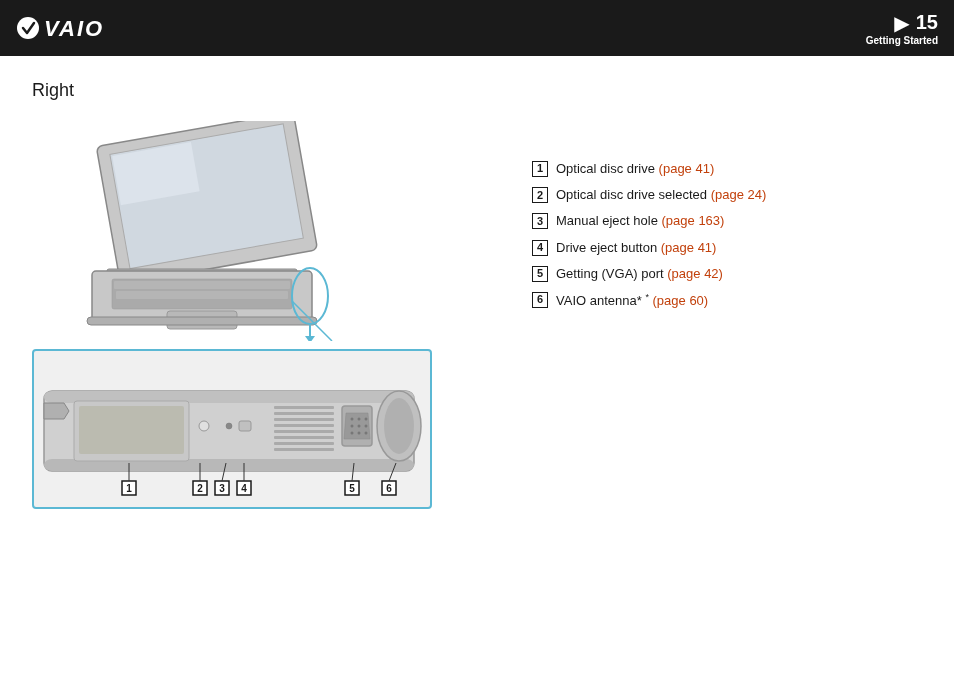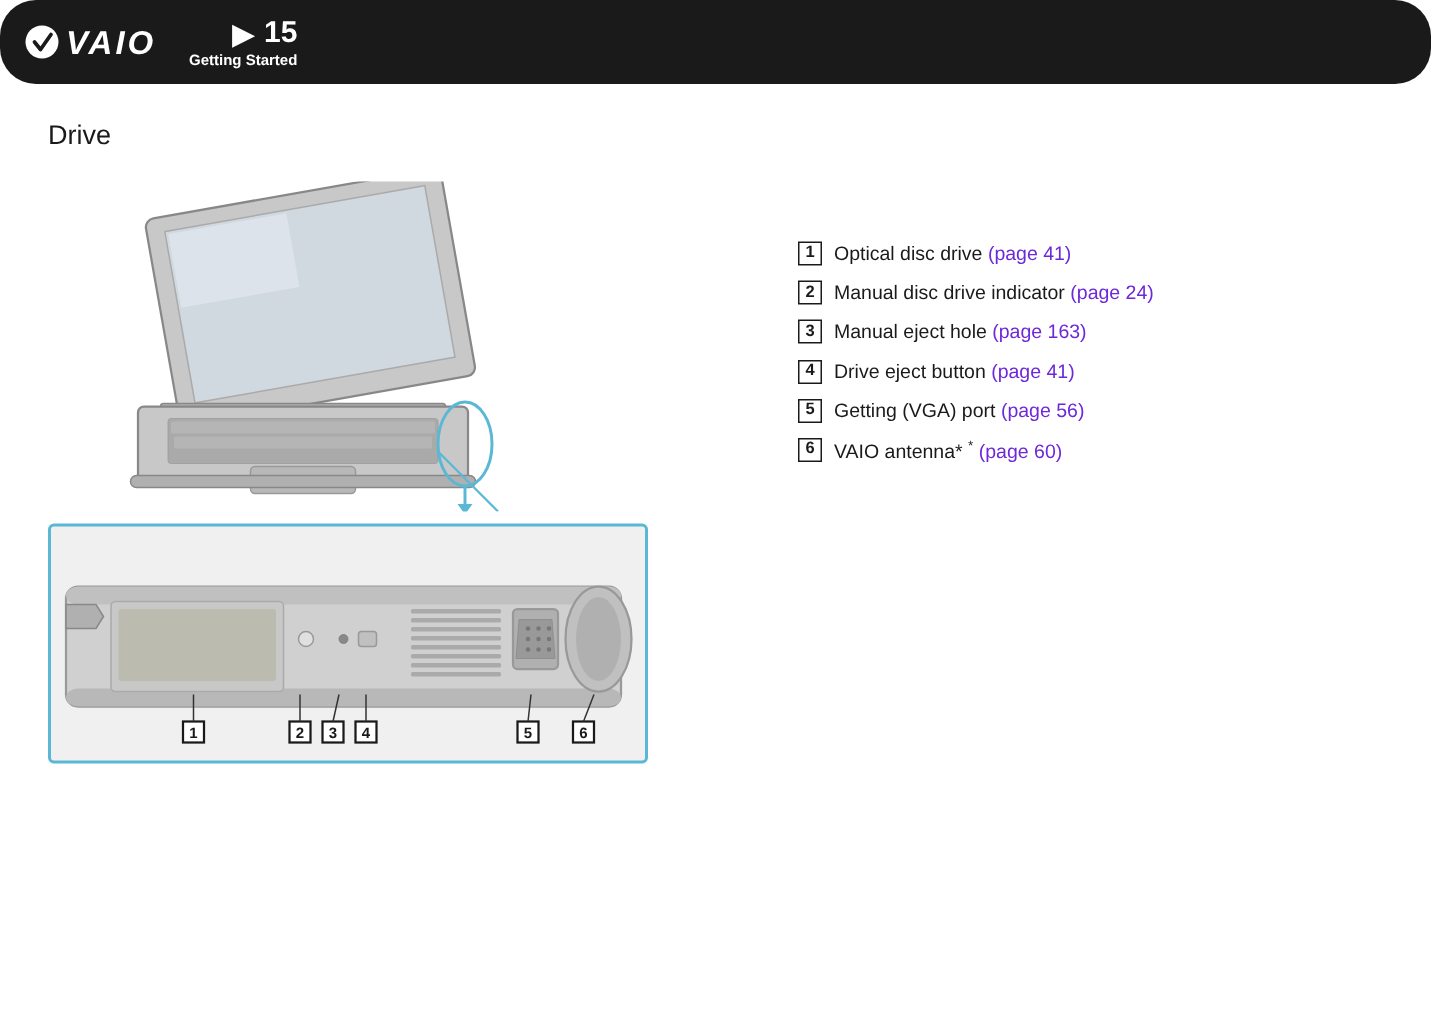--- a/index.html
+++ b/index.html
@@ -10,22 +10,22 @@
       background: #fff;
       overflow: hidden;
     }
 
     
     .header {
       background: #1a1a1a;
       height: 56px;
       display: flex;
       align-items: center;
+      justify-content: space-between;
       padding: 0 16px;
-      border-radius: 24px;
     }
     .header-logo {
       display: flex;
       align-items: center;
     }
     .header-right {
       display: flex;
       align-items: center;
       color: white;
       gap: 12px;
@@ -109,21 +109,21 @@
       margin-right: 8px;
       flex-shrink: 0;
       margin-top: 1px;
     }
 
     .label-text {
       color: #1a1a1a;
     }
 
     .label-link {
-      color: #6d28d9;
+      color: #c2410c;
       text-decoration: none;
     }
 
     .footnote {
       font-size: 11px;
       color: #333;
       margin-top: 4px;
       margin-left: 0;
       padding-left: 24px;
     }
@@ -153,21 +153,21 @@
         <span class="page-number">15</span>
       </div>
       <div class="section-title-header">Getting Started</div>
     </div>
   </div>
 </div>
 
 <div class="main-content">
 
   <div class="diagram-section">
-    <h2 class="section-heading">Drive</h2>
+    <h2 class="section-heading">Right</h2>
 
     <div class="laptop-illustration">
       <svg viewBox="0 0 320 220" width="320" height="220">
 
         <g transform="translate(30, 5) rotate(-10, 140, 100)">
 
           <rect x="30" y="0" width="200" height="140" rx="6" ry="6" fill="#c8c8c8" stroke="#888" stroke-width="1.5"></rect>
 
           <rect x="42" y="10" width="176" height="116" fill="#d0d8e0" stroke="#aaa" stroke-width="1"></rect>
 
@@ -275,39 +275,39 @@
   <div class="labels-section">
     <div class="label-item">
       <span class="label-number">1</span>
       <span class="label-text">
         <span>Optical disc drive </span><a class="label-link" href="#">(page 41)</a>
       </span>
     </div>
     <div class="label-item">
       <span class="label-number">2</span>
       <span class="label-text">
-        <span>Manual disc drive indicator </span><a class="label-link" href="#">(page 24)</a>
+        <span>Optical disc drive selected </span><a class="label-link" href="#">(page 24)</a>
       </span>
     </div>
     <div class="label-item">
       <span class="label-number">3</span>
       <span class="label-text">
         <span>Manual eject hole </span><a class="label-link" href="#">(page 163)</a>
       </span>
     </div>
     <div class="label-item">
       <span class="label-number">4</span>
       <span class="label-text">
         <span>Drive eject button </span><a class="label-link" href="#">(page 41)</a>
       </span>
     </div>
     <div class="label-item">
       <span class="label-number">5</span>
       <span class="label-text">
-        <span>Getting (VGA) port </span><a class="label-link" href="#">(page 56)</a>
+        <span>Getting (VGA) port </span><a class="label-link" href="#">(page 42)</a>
       </span>
     </div>
     <div class="label-item">
       <span class="label-number">6</span>
       <span class="label-text">
         <span>VAIO antenna* </span><sup style="font-size:9px;">*</sup> <a class="label-link" href="#">(page 60)</a>
       </span>
     </div>
   </div>
 </div>

